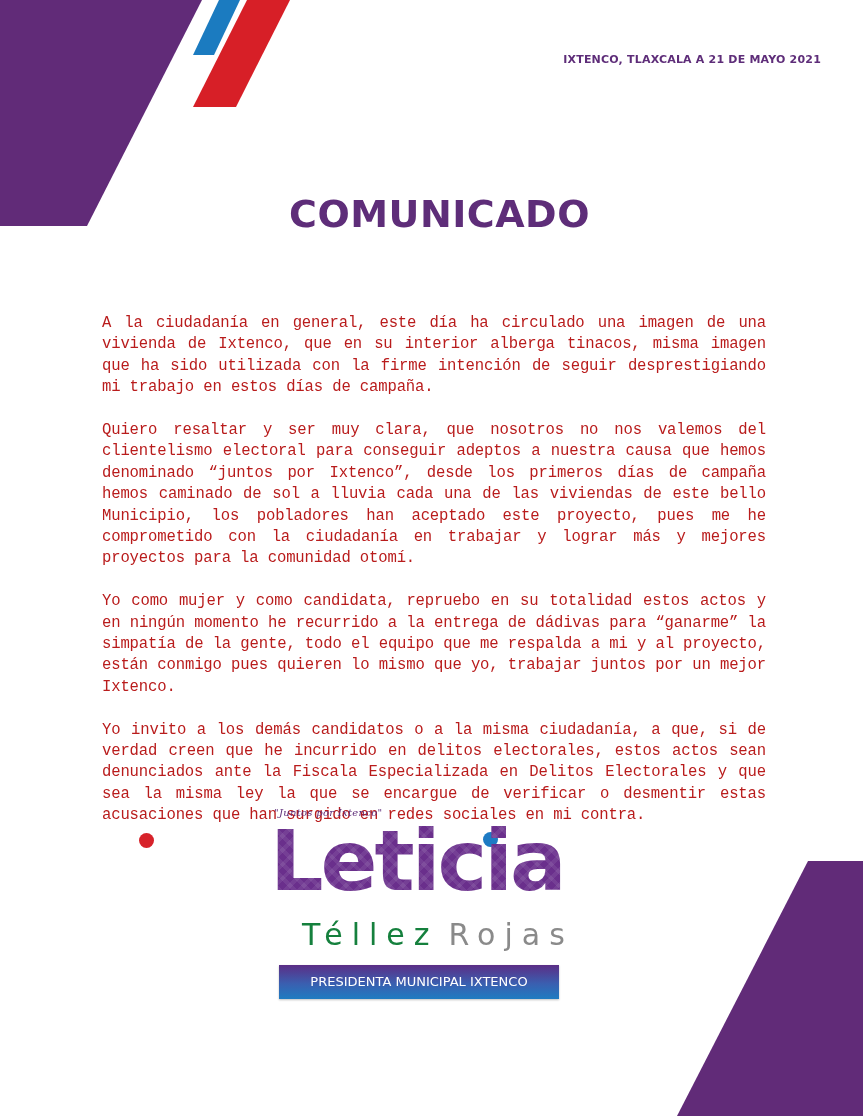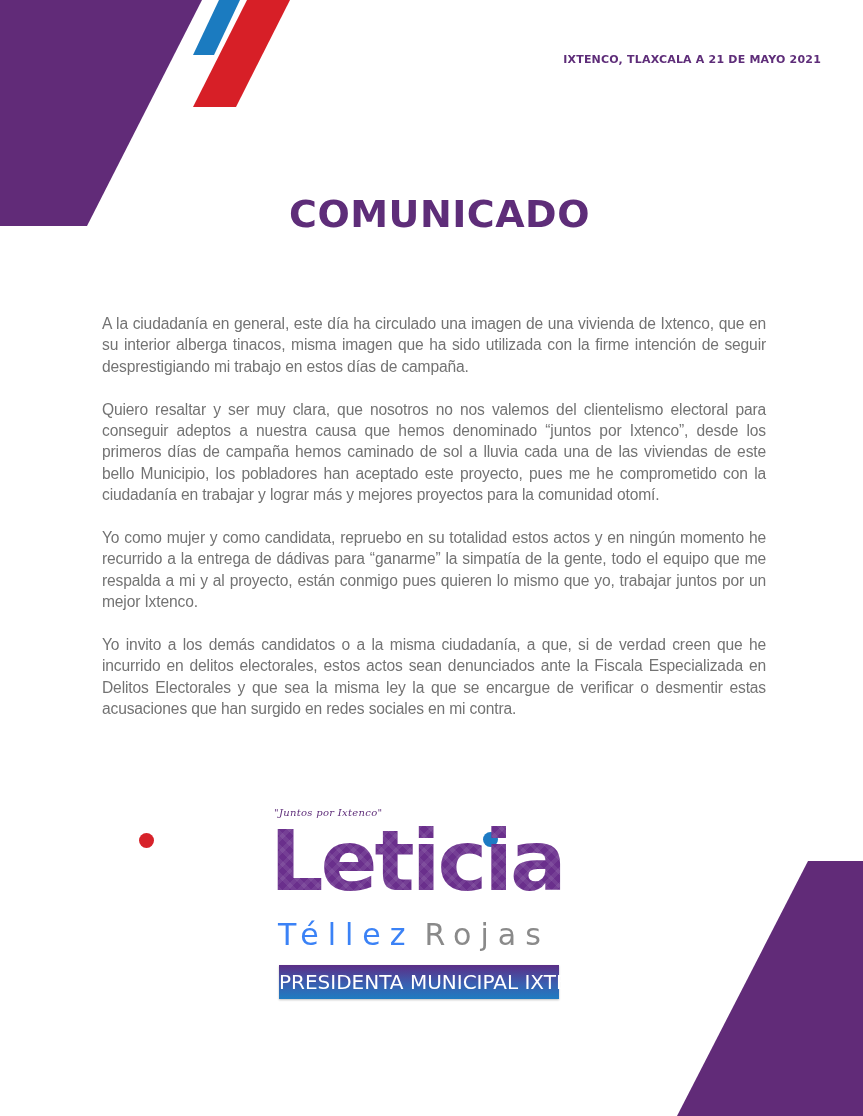--- a/index.html
+++ b/index.html
@@ -41,24 +41,24 @@
       font-weight: bold;
       font-size: 38px;
       letter-spacing: 0.5px;
       color: #5e2d79;
     }
     .body-text {
       position: absolute;
       top: 313px;
       left: 102px;
       width: 664px;
-      font-family: Liberation Sans, sans-serif;
+      font-family: Liberation Mono, monospace;
       font-size: 15.6px;
       line-height: 21.4px;
-      color: #737373;
+      color: #b91c1c;
       text-align: justify;
       letter-spacing: -0.15px;
     }
     .body-text p {
       margin: 0 0 21.4px 0;
     }
     .logo {
       position: absolute;
       left: 270px;
       top: 805px;
@@ -116,36 +116,37 @@
       position: absolute;
       left: 8px;
       top: 112px;
       font-family: "DejaVu Sans", sans-serif;
       font-size: 30px;
       font-weight: normal;
       letter-spacing: 9px;
       white-space: nowrap;
     }
     .surname .first {
-      color: #3b82f6;
+      color: #15803d;
+      margin-left: 24px;
     }
     .surname .second {
       color: #8a8a8a;
       margin-left: 10px;
     }
     .role-badge {
       position: absolute;
       left: 9px;
       top: 160px;
       width: 280px;
       height: 34px;
       background: linear-gradient(to bottom, #5b2e86 0%, #3a5fb0 55%, #1f7cc1 100%);
       color: #ffffff;
       font-family: "DejaVu Sans", sans-serif;
-      font-size: 20px;
+      font-size: 13px;
       line-height: 34px;
       text-align: center;
       letter-spacing: 0px;
       white-space: nowrap;
       box-shadow: 0 1px 2px rgba(0,0,0,0.25);
     }
   </style>
 </head>
 <body>
 

